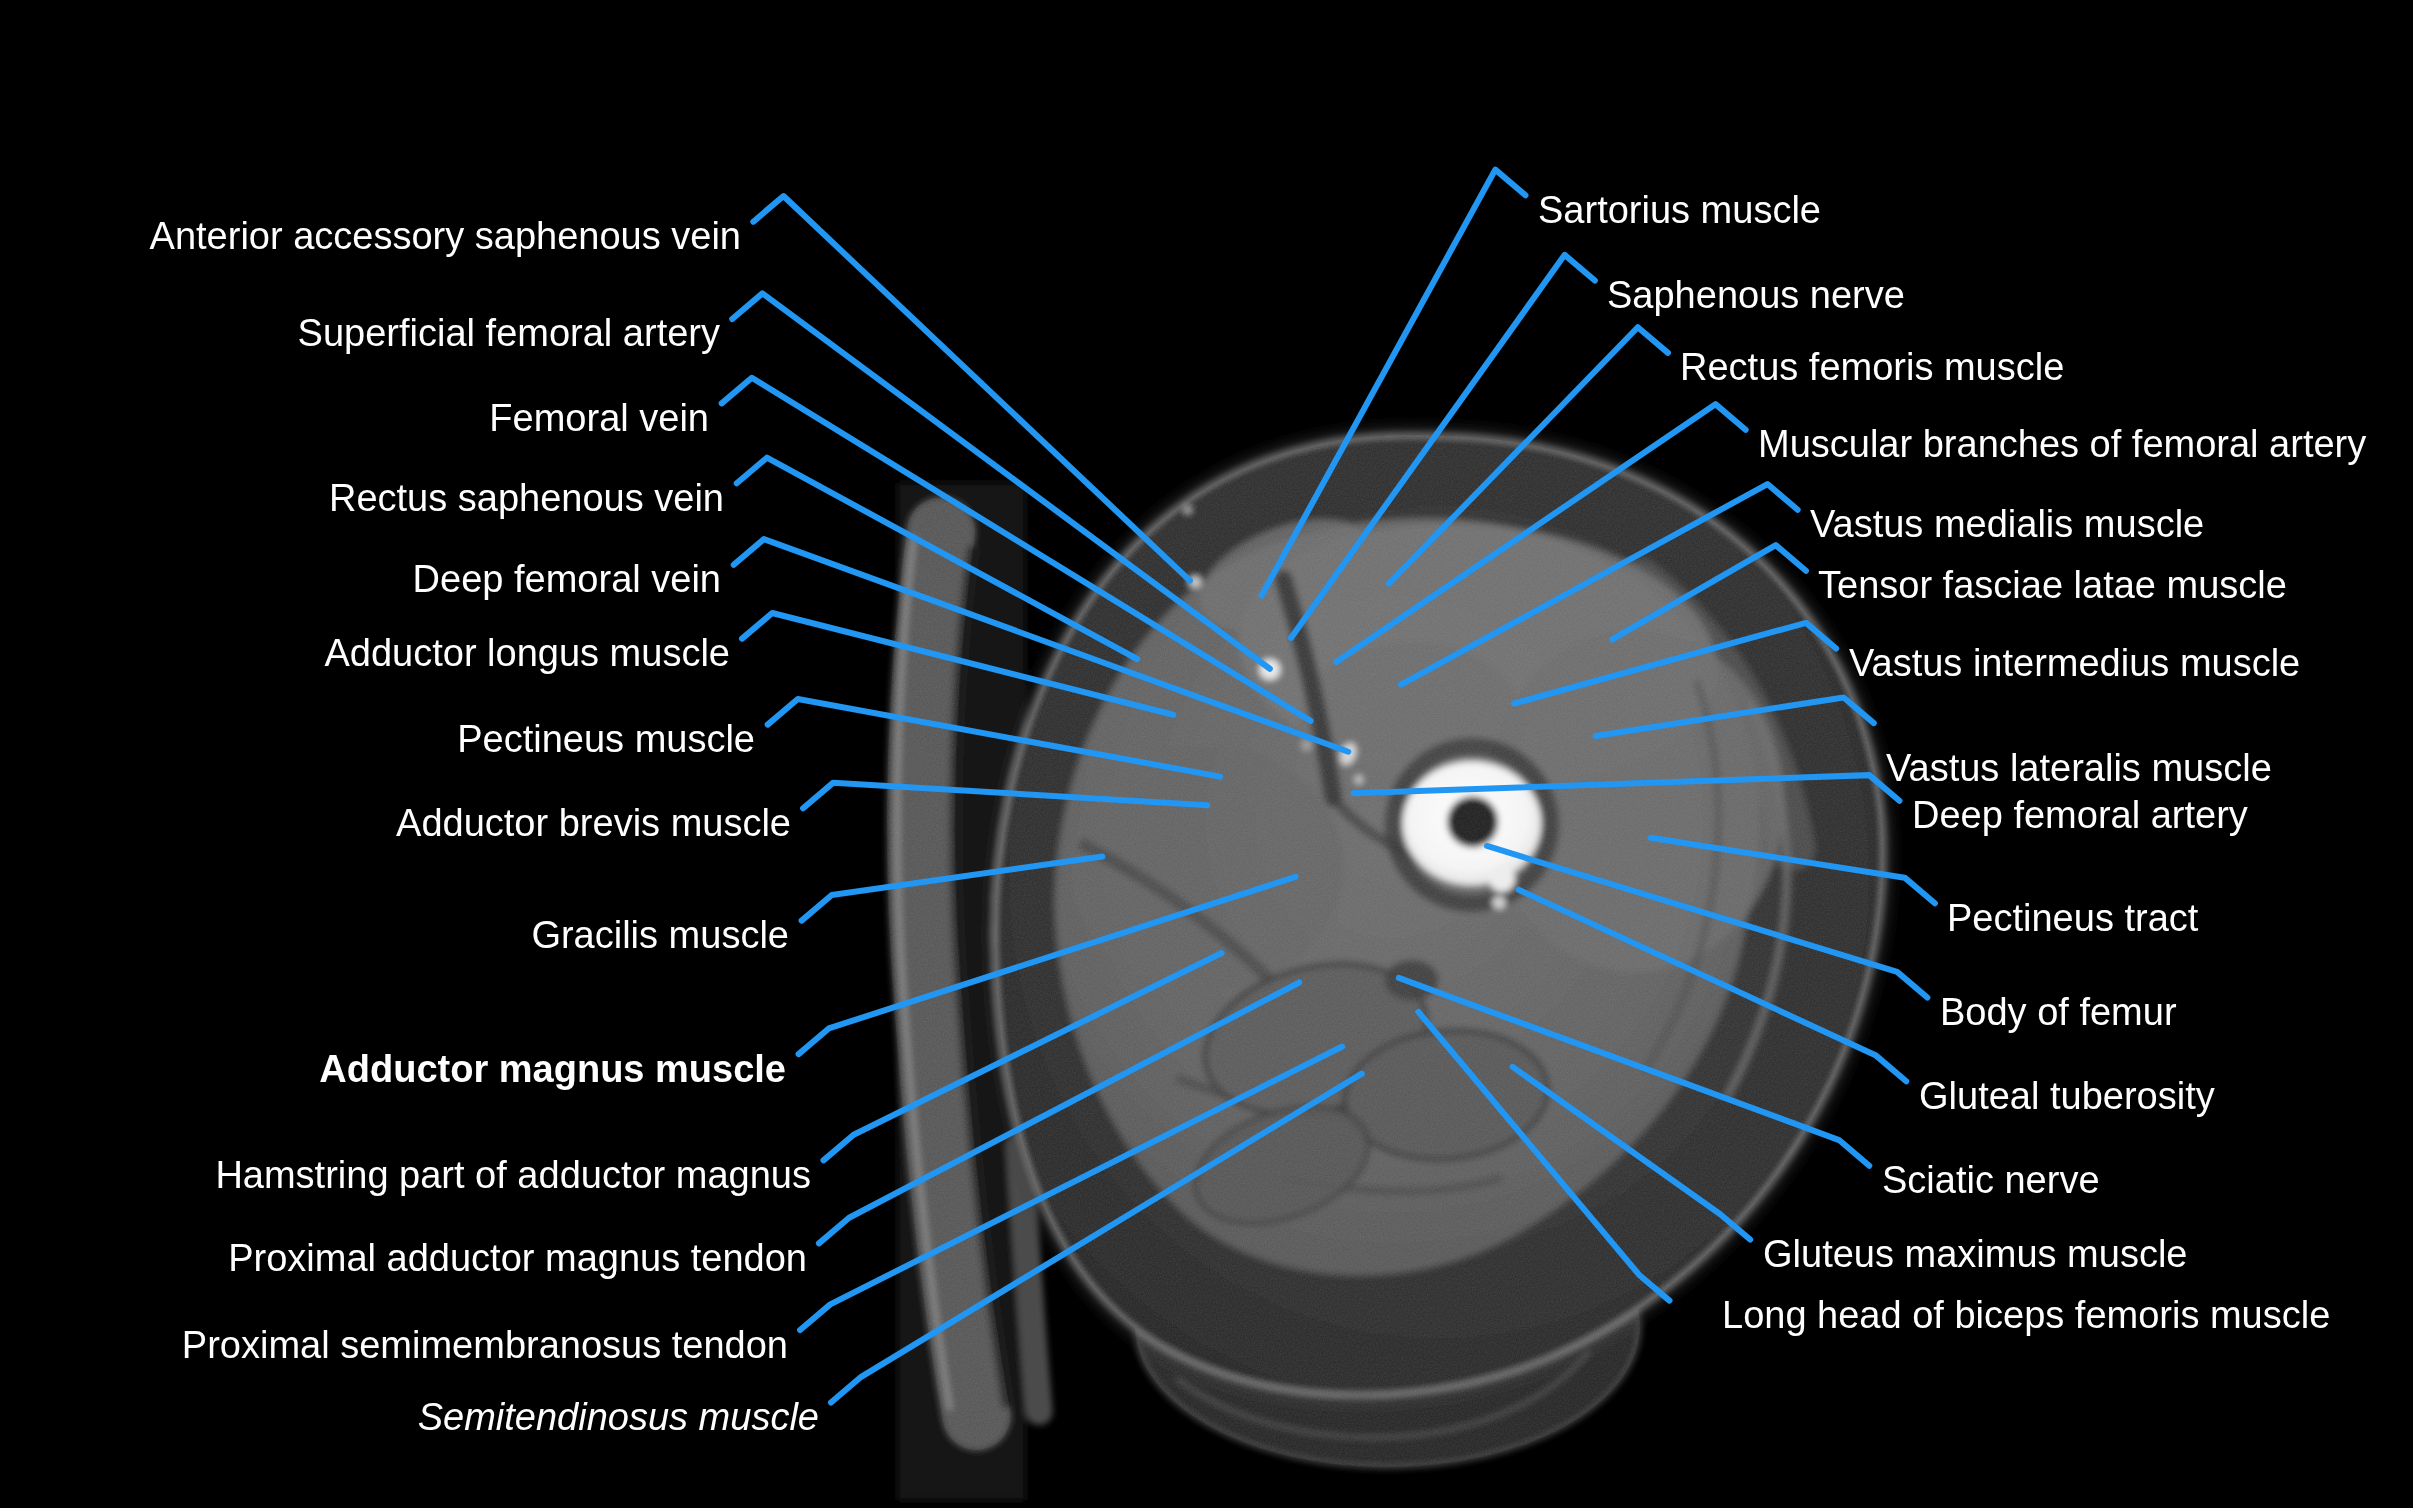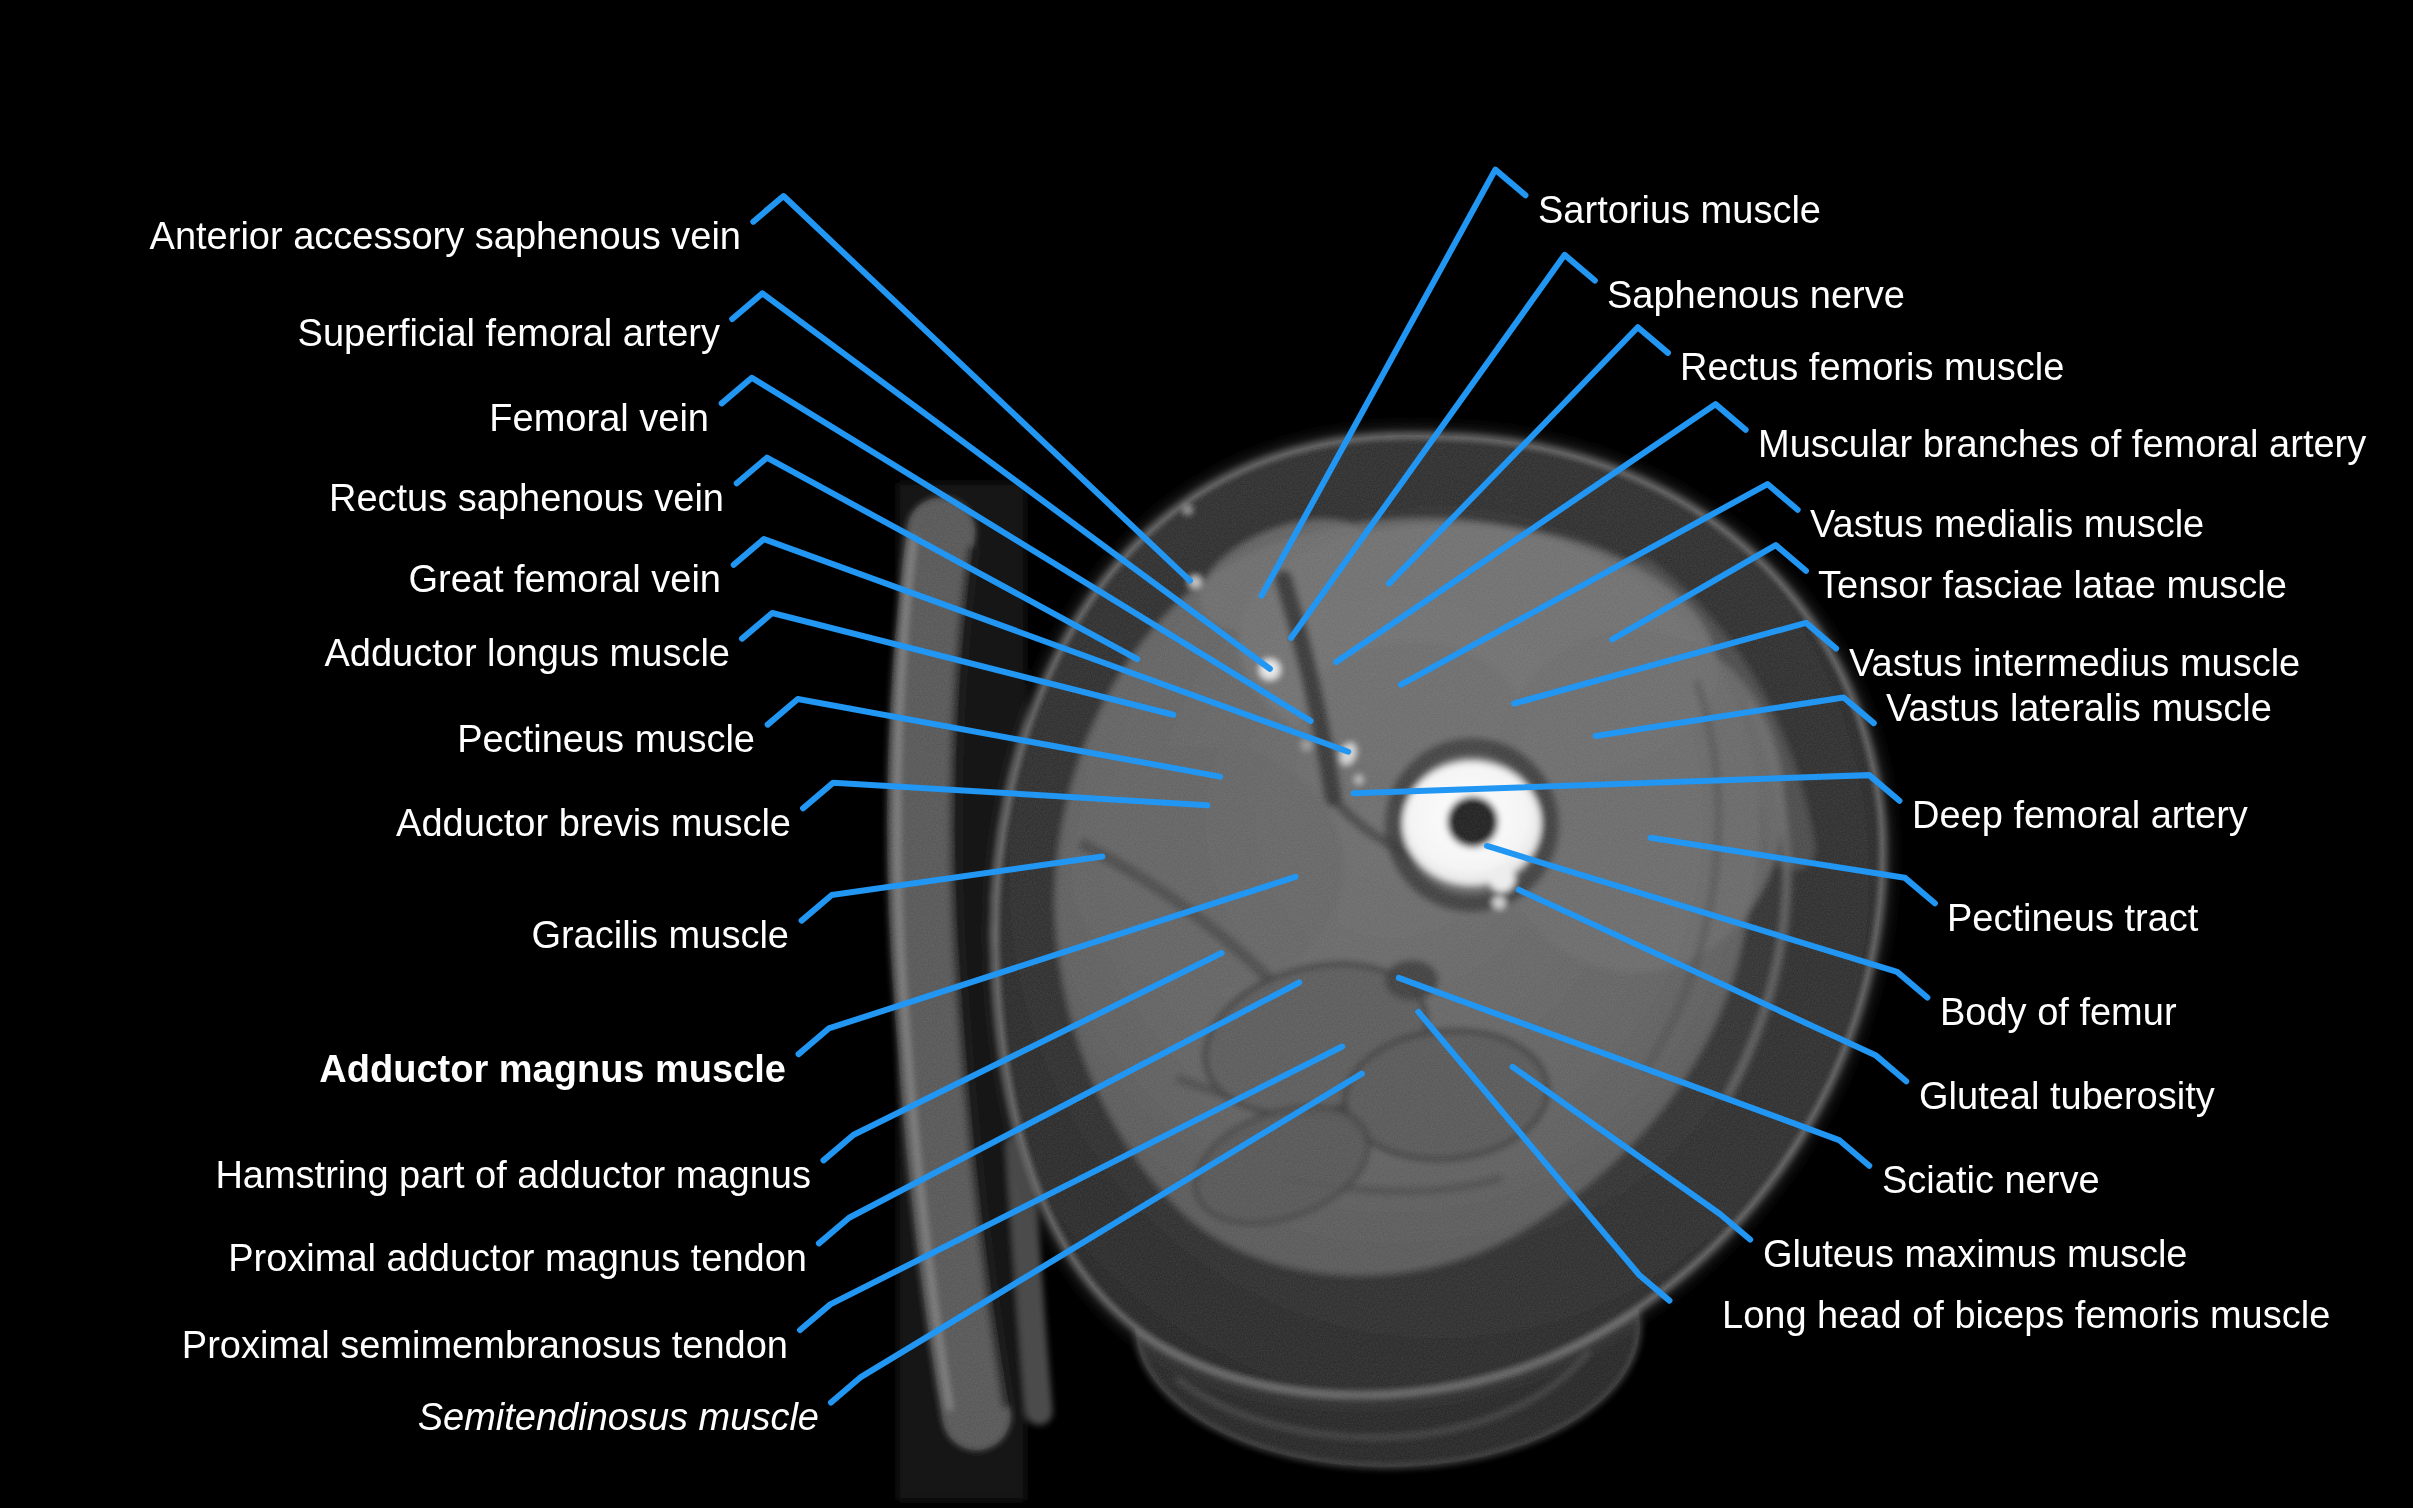--- a/index.html
+++ b/index.html
@@ -150,38 +150,38 @@
         <polyline points="2321,1644 2281,1610 2006,1415"></polyline>
         <polyline points="2214,1725 2174,1691 1881,1342"></polyline>
       </g>
   </svg>
 
   <div id="labels-layer" style="color: rgb(255, 255, 255);">
       <div class="label" style="right: 1672px; top: 199px;">Anterior accessory saphenous vein</div>
       <div class="label" style="right: 1693px; top: 296px;">Superficial femoral artery</div>
       <div class="label" style="right: 1704px; top: 381px;">Femoral vein</div>
       <div class="label" style="right: 1689px; top: 461px;">Rectus saphenous vein</div>
-      <div class="label" style="right: 1692px; top: 542px;">Great femoral vein</div>
+      <div class="label" style="right: 1692px; top: 542px;">Deep femoral vein</div>
       <div class="label" style="right: 1683px; top: 616px;">Adductor longus muscle</div>
       <div class="label" style="right: 1658px; top: 702px;">Pectineus muscle</div>
       <div class="label" style="right: 1622px; top: 786px;">Adductor brevis muscle</div>
       <div class="label" style="right: 1624px; top: 898px;">Gracilis muscle</div>
       <div class="label" style="right: 1627px; top: 1032px; font-weight: bold;">Adductor magnus muscle</div>
       <div class="label" style="right: 1602px; top: 1138px;">Hamstring part of adductor magnus</div>
       <div class="label" style="right: 1625px; top: 1308px;">Proximal semimembranosus tendon</div>
       <div class="label" style="right: 1606px; top: 1221px;">Proximal adductor magnus tendon</div>
       <div class="label" style="right: 1594px; top: 1380px; font-style: italic;">Semitendinosus muscle</div>
       <div class="label" style="left: 1538px; top: 173px;">Sartorius muscle</div>
       <div class="label" style="left: 1607px; top: 258px;">Saphenous nerve</div>
       <div class="label" style="left: 1680px; top: 330px;">Rectus femoris muscle</div>
       <div class="label" style="left: 1758px; top: 407px;">Muscular branches of femoral artery</div>
       <div class="label" style="left: 1810px; top: 487px;">Vastus medialis muscle</div>
       <div class="label" style="left: 1818px; top: 548px;">Tensor fasciae latae muscle</div>
       <div class="label" style="left: 1849px; top: 626px;">Vastus intermedius muscle</div>
-      <div class="label" style="left: 1886px; top: 671px; text-align: right;">Vastus lateralis muscle</div>
+      <div class="label" style="left: 1886px; top: 731px; text-align: right;">Vastus lateralis muscle</div>
       <div class="label" style="left: 1912px; top: 778px;">Deep femoral artery</div>
       <div class="label" style="left: 1947px; top: 881px;">Pectineus tract</div>
       <div class="label" style="left: 1940px; top: 975px;">Body of femur</div>
       <div class="label" style="left: 1919px; top: 1059px;">Gluteal tuberosity</div>
       <div class="label" style="left: 1882px; top: 1143px;">Sciatic nerve</div>
       <div class="label" style="left: 1763px; top: 1217px;">Gluteus maximus muscle</div>
       <div class="label" style="left: 1722px; top: 1278px;">Long head of biceps femoris muscle</div>
     </div>
 </div>
 

